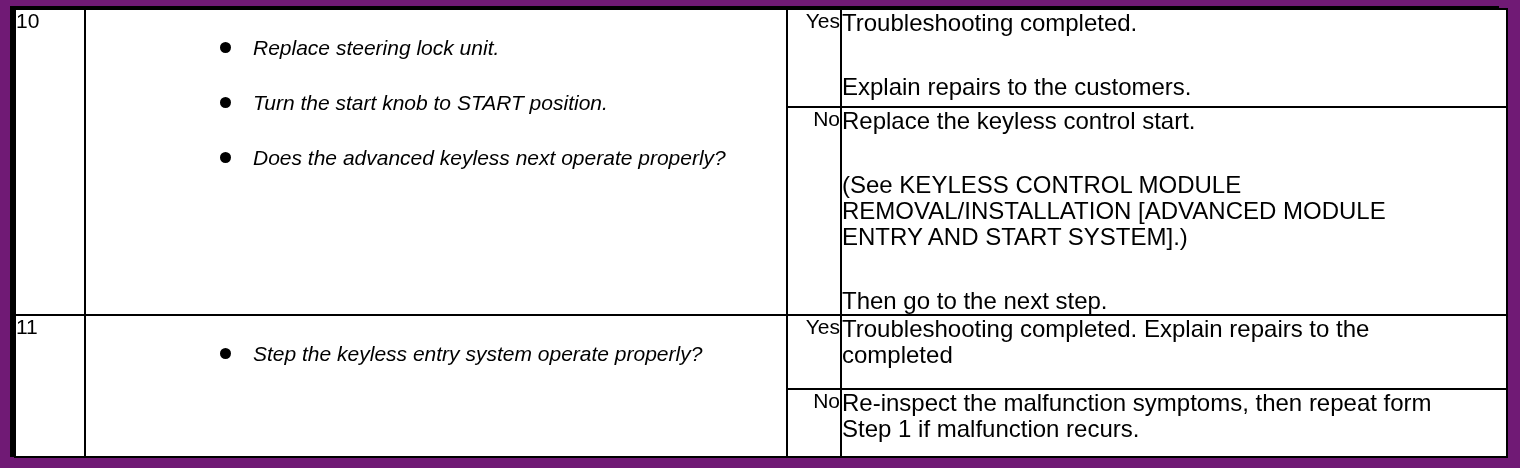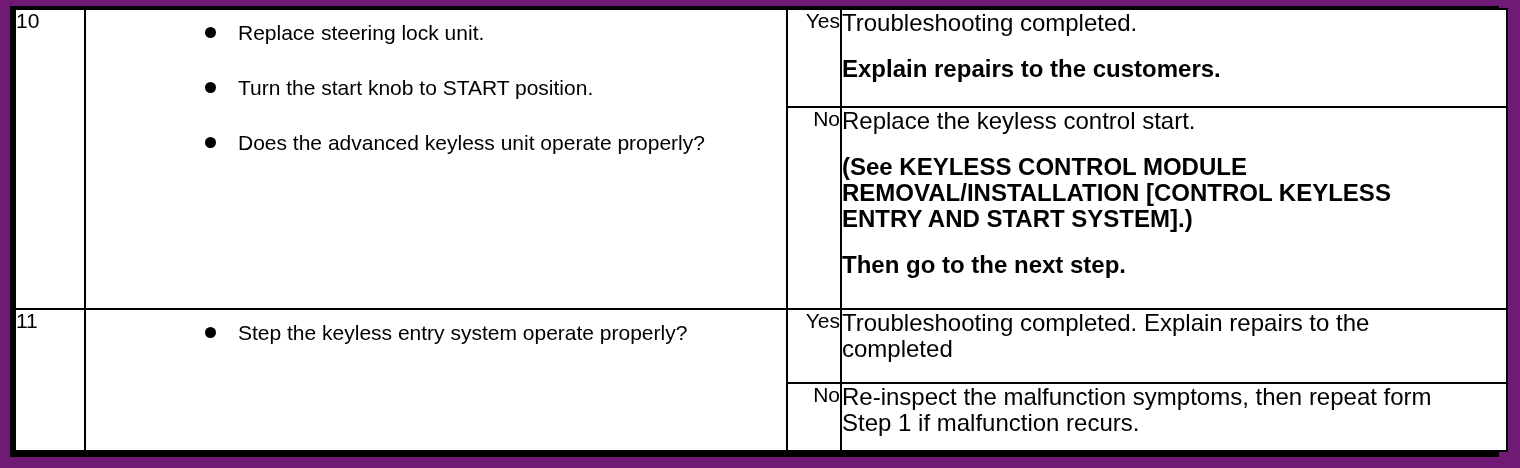--- a/index.html
+++ b/index.html
@@ -64,22 +64,23 @@
     line-height: 1;
     padding: 10px 0 0 6px;
   }
 
   .body-cell {
     padding: 0;
   }
 
   .bullet-list {
     margin: 0;
-    padding: 0;
+    padding: 15px;
     list-style: none;
+    font-style: italic;
   }
   .bullet-list li {
     position: relative;
     font-size: 21px;
     line-height: 1;
     padding: 0 8px 0 152px;
     margin: 0;
     height: 55px;
   }
   .bullet-list li .btext {
@@ -107,22 +108,21 @@
 
   .res-cell {
     font-size: 24px;
     line-height: 26px;
     padding: 10px 6px 8px 8px;
   }
   .res-cell p {
     margin: 0 0 0 0;
   }
   .res-cell p + p {
-    margin-top: 20px;
-    font-weight: bold;
+    margin-top: 38px;
   }
 
   
   tr.r10-yes td { height: 96px; }
   tr.r10-no  td { height: 200px; }
   tr.r11-yes td { height: 72px; }
   tr.r11-no  td { height: 66px; }
 </style>
 </head>
 <body>
@@ -153,21 +153,21 @@
             <li>
               <span class="bullet"></span>
               <span class="btext">Replace steering lock unit.</span>
             </li>
             <li>
               <span class="bullet"></span>
               <span class="btext">Turn the start knob to START position.</span>
             </li>
             <li>
               <span class="bullet"></span>
-              <span class="btext">Does the advanced keyless unit operate properly?</span>
+              <span class="btext">Does the advanced keyless next operate properly?</span>
             </li>
           </ul>
         </td>
 
         <td class="yn-cell">
           <span>Yes</span>
         </td>
 
         <td class="res-cell">
           <p>
@@ -183,21 +183,21 @@
         <td class="yn-cell">
           <span>No</span>
         </td>
 
         <td class="res-cell">
           <p>
             <span>Replace the keyless control start.</span>
           </p>
           <p>
             <span>(See KEYLESS CONTROL MODULE</span><br>
-            <span>REMOVAL/INSTALLATION [CONTROL KEYLESS</span><br>
+            <span>REMOVAL/INSTALLATION [ADVANCED MODULE</span><br>
             <span>ENTRY AND START SYSTEM].)</span>
           </p>
           <p>
             <span>Then go to the next step.</span>
           </p>
         </td>
       </tr>
 
       <tr class="r11-yes">
         <td class="step-num" rowspan="2">

